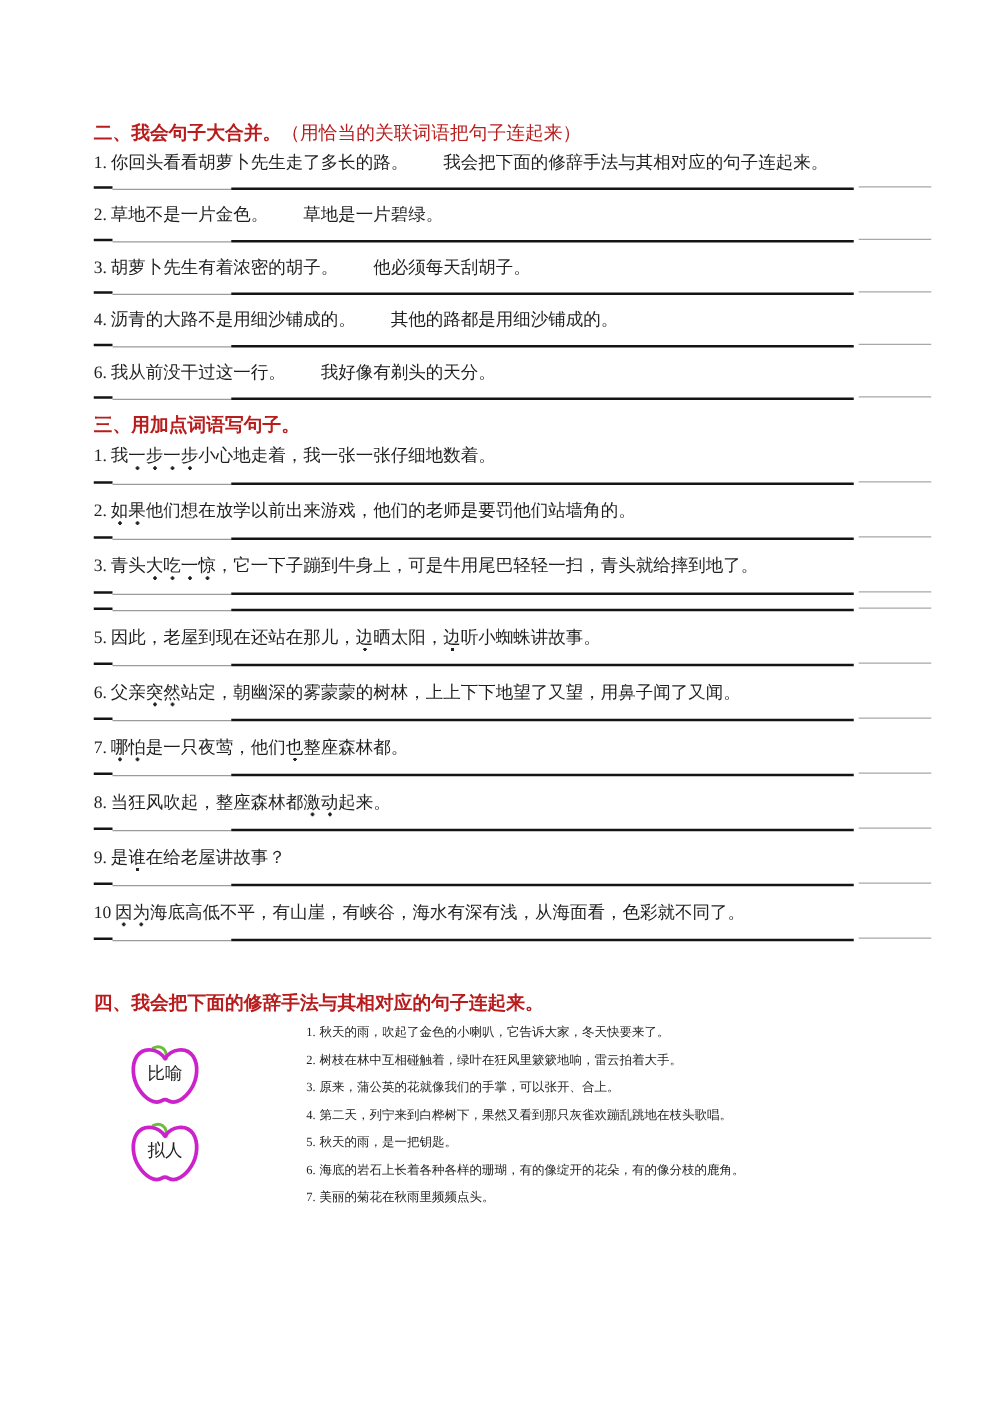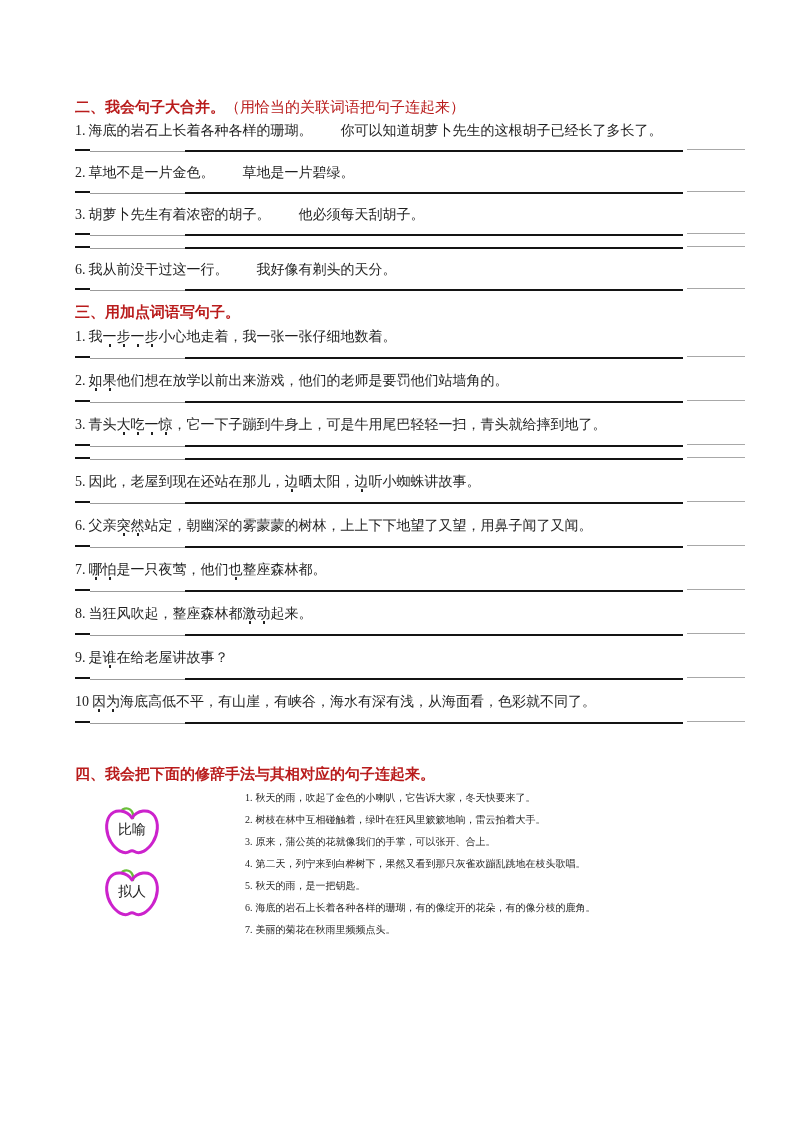--- a/index.html
+++ b/index.html
@@ -59,21 +59,21 @@
 <body>
 
 <div class="page">
 
   <section>
     <h2 class="sec-title"><span>二、我会句子大合并。</span><span class="note">（用恰当的关联词语把句子连起来）</span></h2>
 
     <div>
 
         <div class="qa">
-          <div class="sentence"><span class="num">1.</span><span>海底的岩石上长着各种各样的珊瑚。　　你可以知道胡萝卜先生的这根胡子已经长了多长了。</span></div>
+          <div class="sentence"><span class="num">1.</span><span>你回头看看胡萝卜先生走了多长的路。　　我会把下面的修辞手法与其相对应的句子连起来。</span></div>
           <div class="answer-line">
             <span class="seg b1"></span>
             <span class="seg g1"></span>
             <span class="seg b2"></span>
             <span class="seg g2"></span>
           </div>
         </div>
 
         <div class="qa">
           <div class="sentence"><span class="num">2.</span><span>草地不是一片金色。　　草地是一片碧绿。</span></div>
@@ -89,20 +89,21 @@
           <div class="sentence"><span class="num">3.</span><span>胡萝卜先生有着浓密的胡子。　　他必须每天刮胡子。</span></div>
           <div class="answer-line">
             <span class="seg b1"></span>
             <span class="seg g1"></span>
             <span class="seg b2"></span>
             <span class="seg g2"></span>
           </div>
         </div>
 
         <div class="qa">
+          <div class="sentence"><span class="num">4.</span><span>沥青的大路不是用细沙铺成的。　　其他的路都是用细沙铺成的。</span></div>
           <div class="answer-line">
             <span class="seg b1"></span>
             <span class="seg g1"></span>
             <span class="seg b2"></span>
             <span class="seg g2"></span>
           </div>
         </div>
 
 
         <div class="qa">

